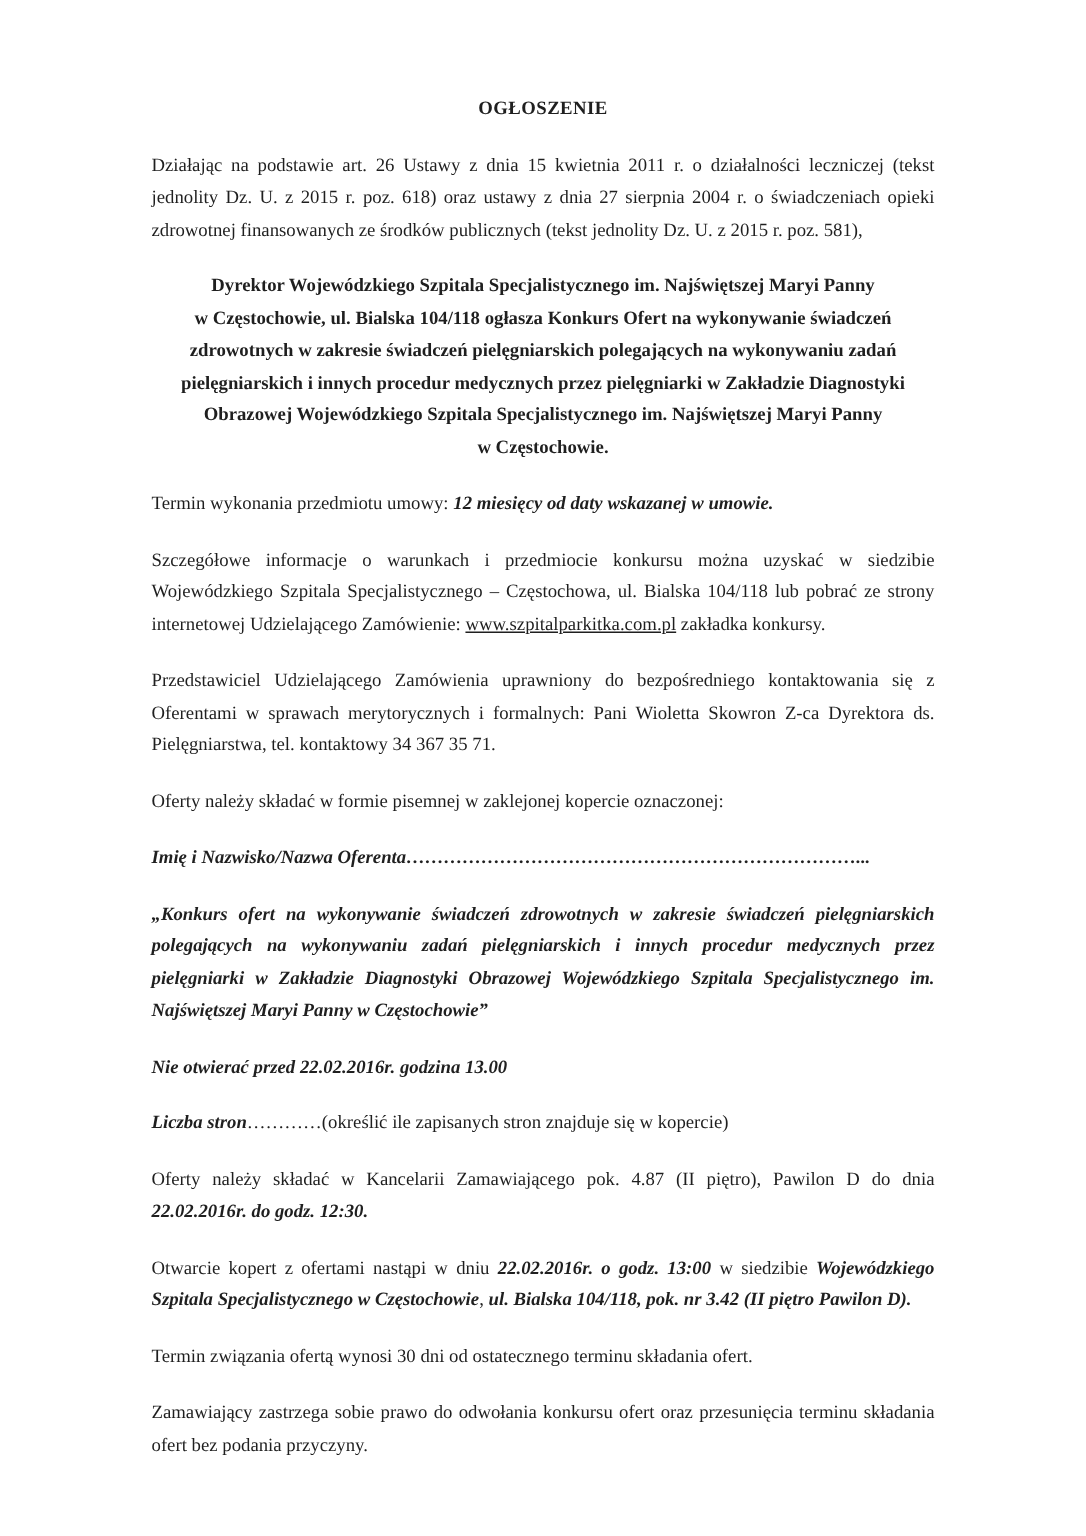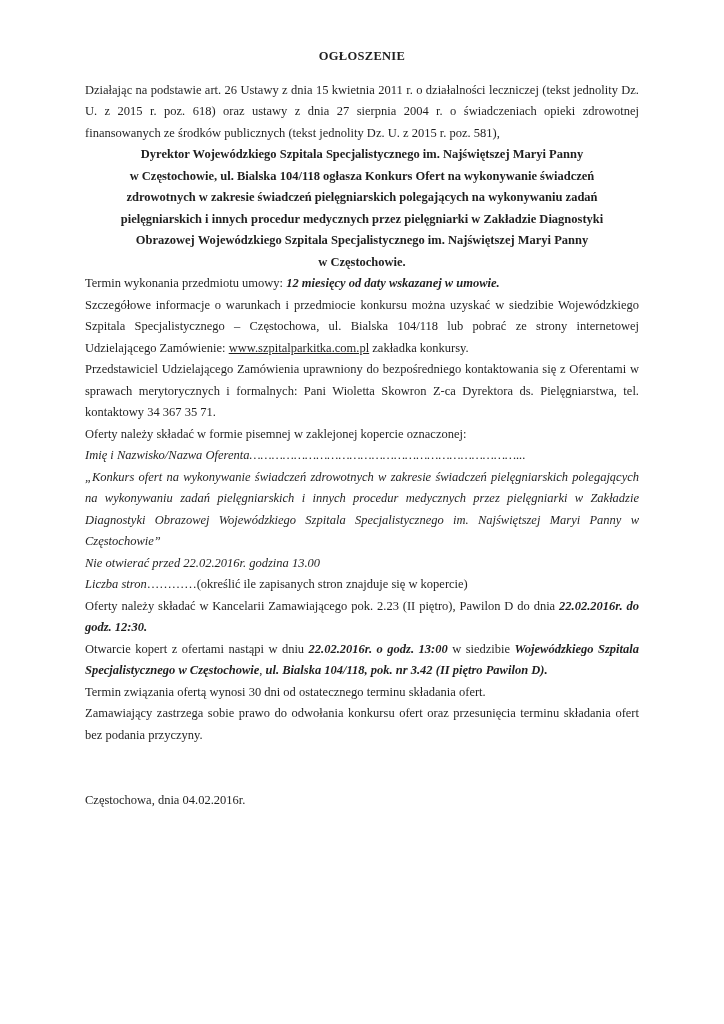--- a/index.html
+++ b/index.html
@@ -8,25 +8,25 @@
     width: 724px;
     min-height: 1024px;
     margin: 0 auto;
     background: #ffffff;
     padding: 46px 85px 40px 85px;
     font-family: "Liberation Serif", "DejaVu Serif", serif;
     font-size: 12.5px;
     line-height: 21.5px;
     color: #1f1f1f;
   }
-  p { margin: 0; }
+  p { margin: 16px; }
   .just   { text-align: justify; }
   .b  { font-weight: bold; font-style: italic; }
   .i  { }
-  .bi { font-weight: normal; font-style: italic; }
+  .bi { font-weight: bold; font-style: italic; }
   .title {
     text-align: center;
     font-weight: bold;
     margin-bottom: 12px;
     letter-spacing: 0.3px;
   }
   .announce {
     text-align: center;
     font-weight: bold;
     white-space: pre-line;
@@ -65,21 +65,21 @@
 
   <p class="bi">Imię i Nazwisko/Nazwa Oferenta………………………………………………………………...</p>
 
 
   <p class="just bi">„Konkurs ofert na wykonywanie świadczeń zdrowotnych w zakresie świadczeń pielęgniarskich polegających na wykonywaniu zadań pielęgniarskich i innych procedur medycznych przez pielęgniarki w Zakładzie Diagnostyki Obrazowej Wojewódzkiego Szpitala Specjalistycznego im. Najświętszej Maryi Panny w Częstochowie”</p>
 
   <p class="bi">Nie otwierać przed 22.02.2016r.  godzina 13.00</p>
 
   <p><span class="bi">Liczba stron</span><span class="i">…………(określić ile zapisanych stron znajduje się w kopercie)</span></p>
 
-  <p class="just"><span>Oferty należy składać w Kancelarii Zamawiającego pok. 2.23 (II piętro), Pawilon D do dnia </span><span class="b">22.02.2016r. do godz. 12:30.</span></p>
+  <p class="just"><span>Oferty należy składać w Kancelarii Zamawiającego pok. 4.87 (II piętro), Pawilon D do dnia </span><span class="b">22.02.2016r. do godz. 12:30.</span></p>
 
   <p class="just"><span>Otwarcie kopert z ofertami nastąpi w dniu </span><span class="b">22.02.2016r. o godz. 13:00</span><span>  w siedzibie </span><span class="b">Wojewódzkiego Szpitala Specjalistycznego  w Częstochowie</span><span>, </span><span class="b">ul. Bialska 104/118,  pok. nr 3.42 (II piętro Pawilon D).</span></p>
 
 
   <p>Termin związania ofertą wynosi 30 dni od ostatecznego terminu składania ofert.</p>
 
   <p class="just">Zamawiający zastrzega sobie prawo do odwołania konkursu ofert oraz przesunięcia terminu składania ofert bez podania przyczyny.</p>
 
 
   <div class="gap"></div>

